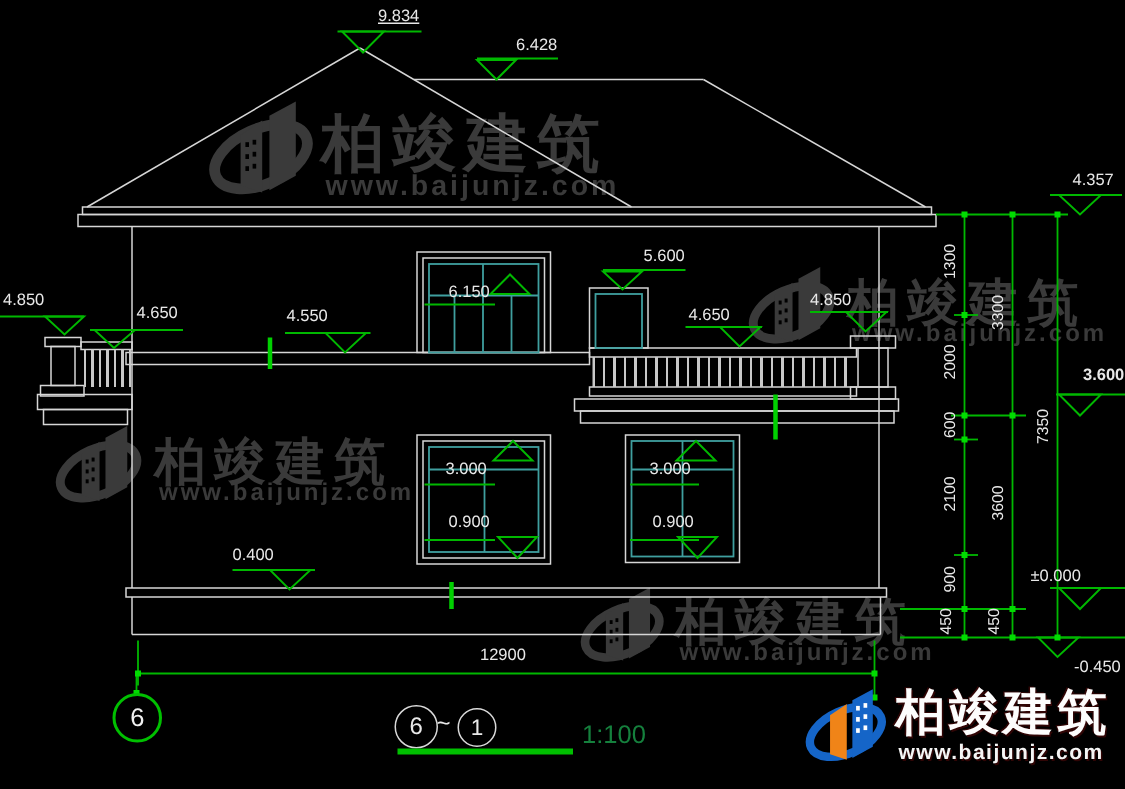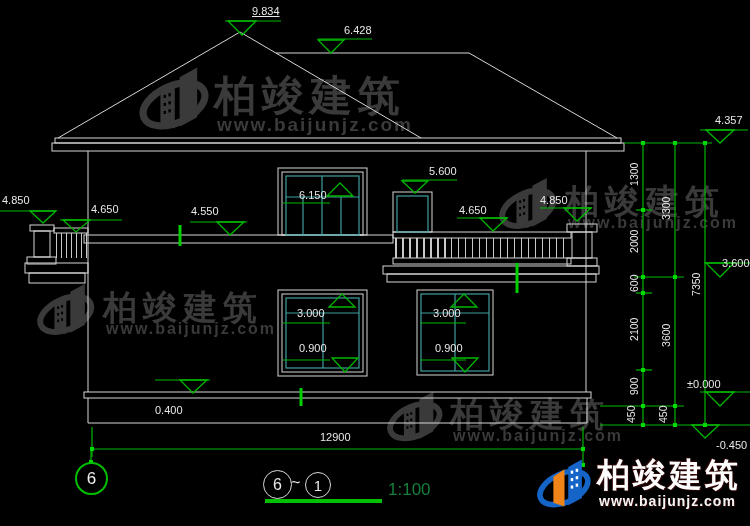--- a/index.html
+++ b/index.html
@@ -233,26 +233,26 @@
   <div class="lbl" style="left:252px;top:6px;text-decoration:underline;">9.834</div>
   <div class="lbl" style="left:344px;top:25px;">6.428</div>
   <div class="lbl" style="left:715px;top:115px;">4.357</div>
   <div class="lbl" style="left:299px;top:190px;">6.150</div>
   <div class="lbl" style="left:429px;top:166px;">5.600</div>
   <div class="lbl" style="left:2px;top:195px;">4.850</div>
   <div class="lbl" style="left:91px;top:204px;">4.650</div>
   <div class="lbl" style="left:191px;top:206px;">4.550</div>
   <div class="lbl" style="left:459px;top:205px;">4.650</div>
   <div class="lbl" style="left:540px;top:195px;">4.850</div>
-  <div class="lbl" style="left:722px;top:258px;">3.600</div>
+  <div class="lbl" style="left:722px;top:245px;font-weight:bold;">3.600</div>
   <div class="lbl" style="left:297px;top:308px;">3.000</div>
   <div class="lbl" style="left:299px;top:343px;">0.900</div>
   <div class="lbl" style="left:433px;top:308px;">3.000</div>
   <div class="lbl" style="left:435px;top:343px;">0.900</div>
-  <div class="lbl" style="left:155px;top:365px;margin-top:40px;">0.400</div>
+  <div class="lbl" style="left:155px;top:365px;">0.400</div>
   <div class="lbl" style="left:687px;top:379px;">±0.000</div>
   <div class="lbl" style="left:716px;top:440px;">-0.450</div>
 
   <div class="lbl" style="left:320px;top:432px;">12900</div>
   <div class="lblv" style="left:612px;top:169px;">1300</div>
   <div class="lblv" style="left:612px;top:236px;">2000</div>
   <div class="lblv" style="left:612px;top:278px;">600</div>
   <div class="lblv" style="left:612px;top:324px;">2100</div>
   <div class="lblv" style="left:612px;top:381px;">900</div>
   <div class="lblv" style="left:609px;top:409px;">450</div>

